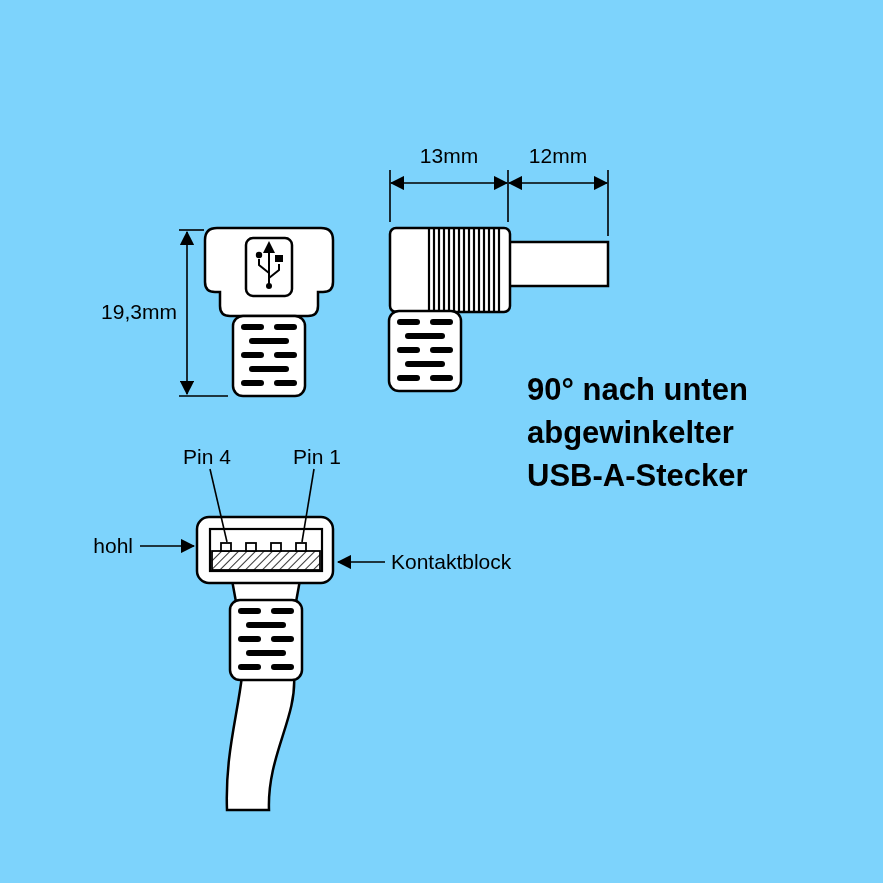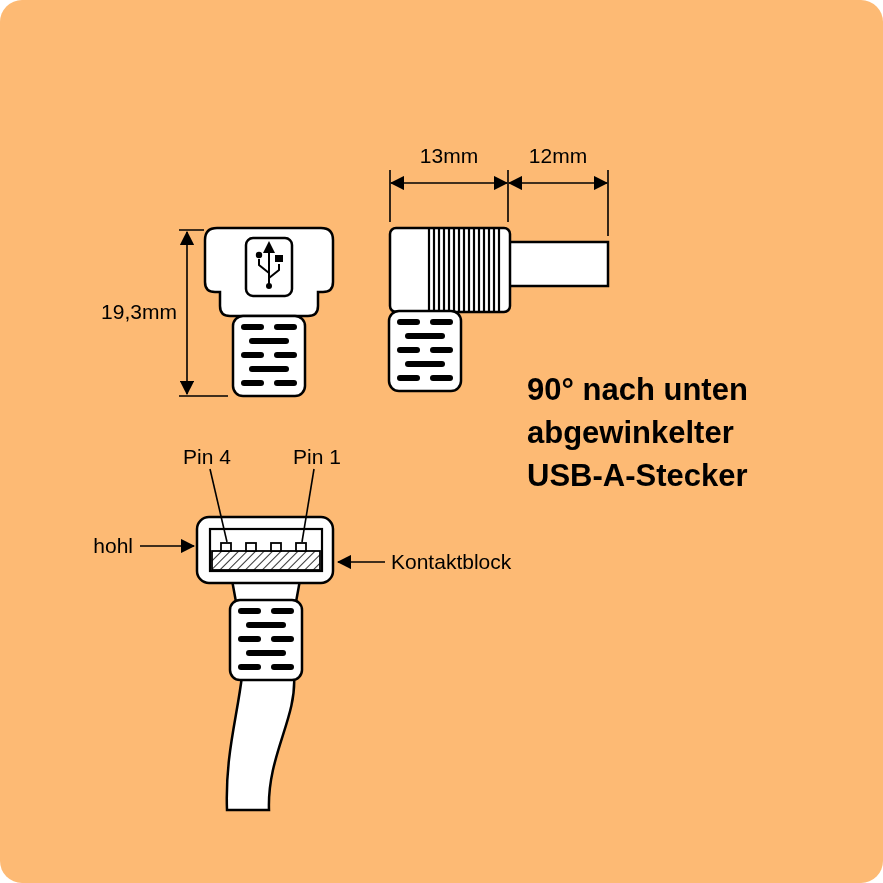--- a/index.html
+++ b/index.html
@@ -1,22 +1,21 @@
 <!DOCTYPE html>
 <html><head>
 <meta charset="utf-8">
 <style>
   html, body { margin: 0; padding: 0; background: #ffffff; }
   .canvas {
     position: relative;
     width: 883px;
     height: 883px;
-    background: #fdba74;
+    background: #7dd3fc;
     overflow: hidden;
-    border-radius: 22px;
   }
   svg text {
     font-family: "Liberation Sans", sans-serif;
     fill: #000000;
   }
   .dim-text   { font-size: 21px; }
   .label-text { font-size: 21px; }
   .caption-text { font-size: 31px; font-weight: bold; }
   .outline { fill: #ffffff; stroke: #000000; stroke-width: 2.5; }
   .thinline { stroke: #000000; stroke-width: 1.6; fill: none; }

